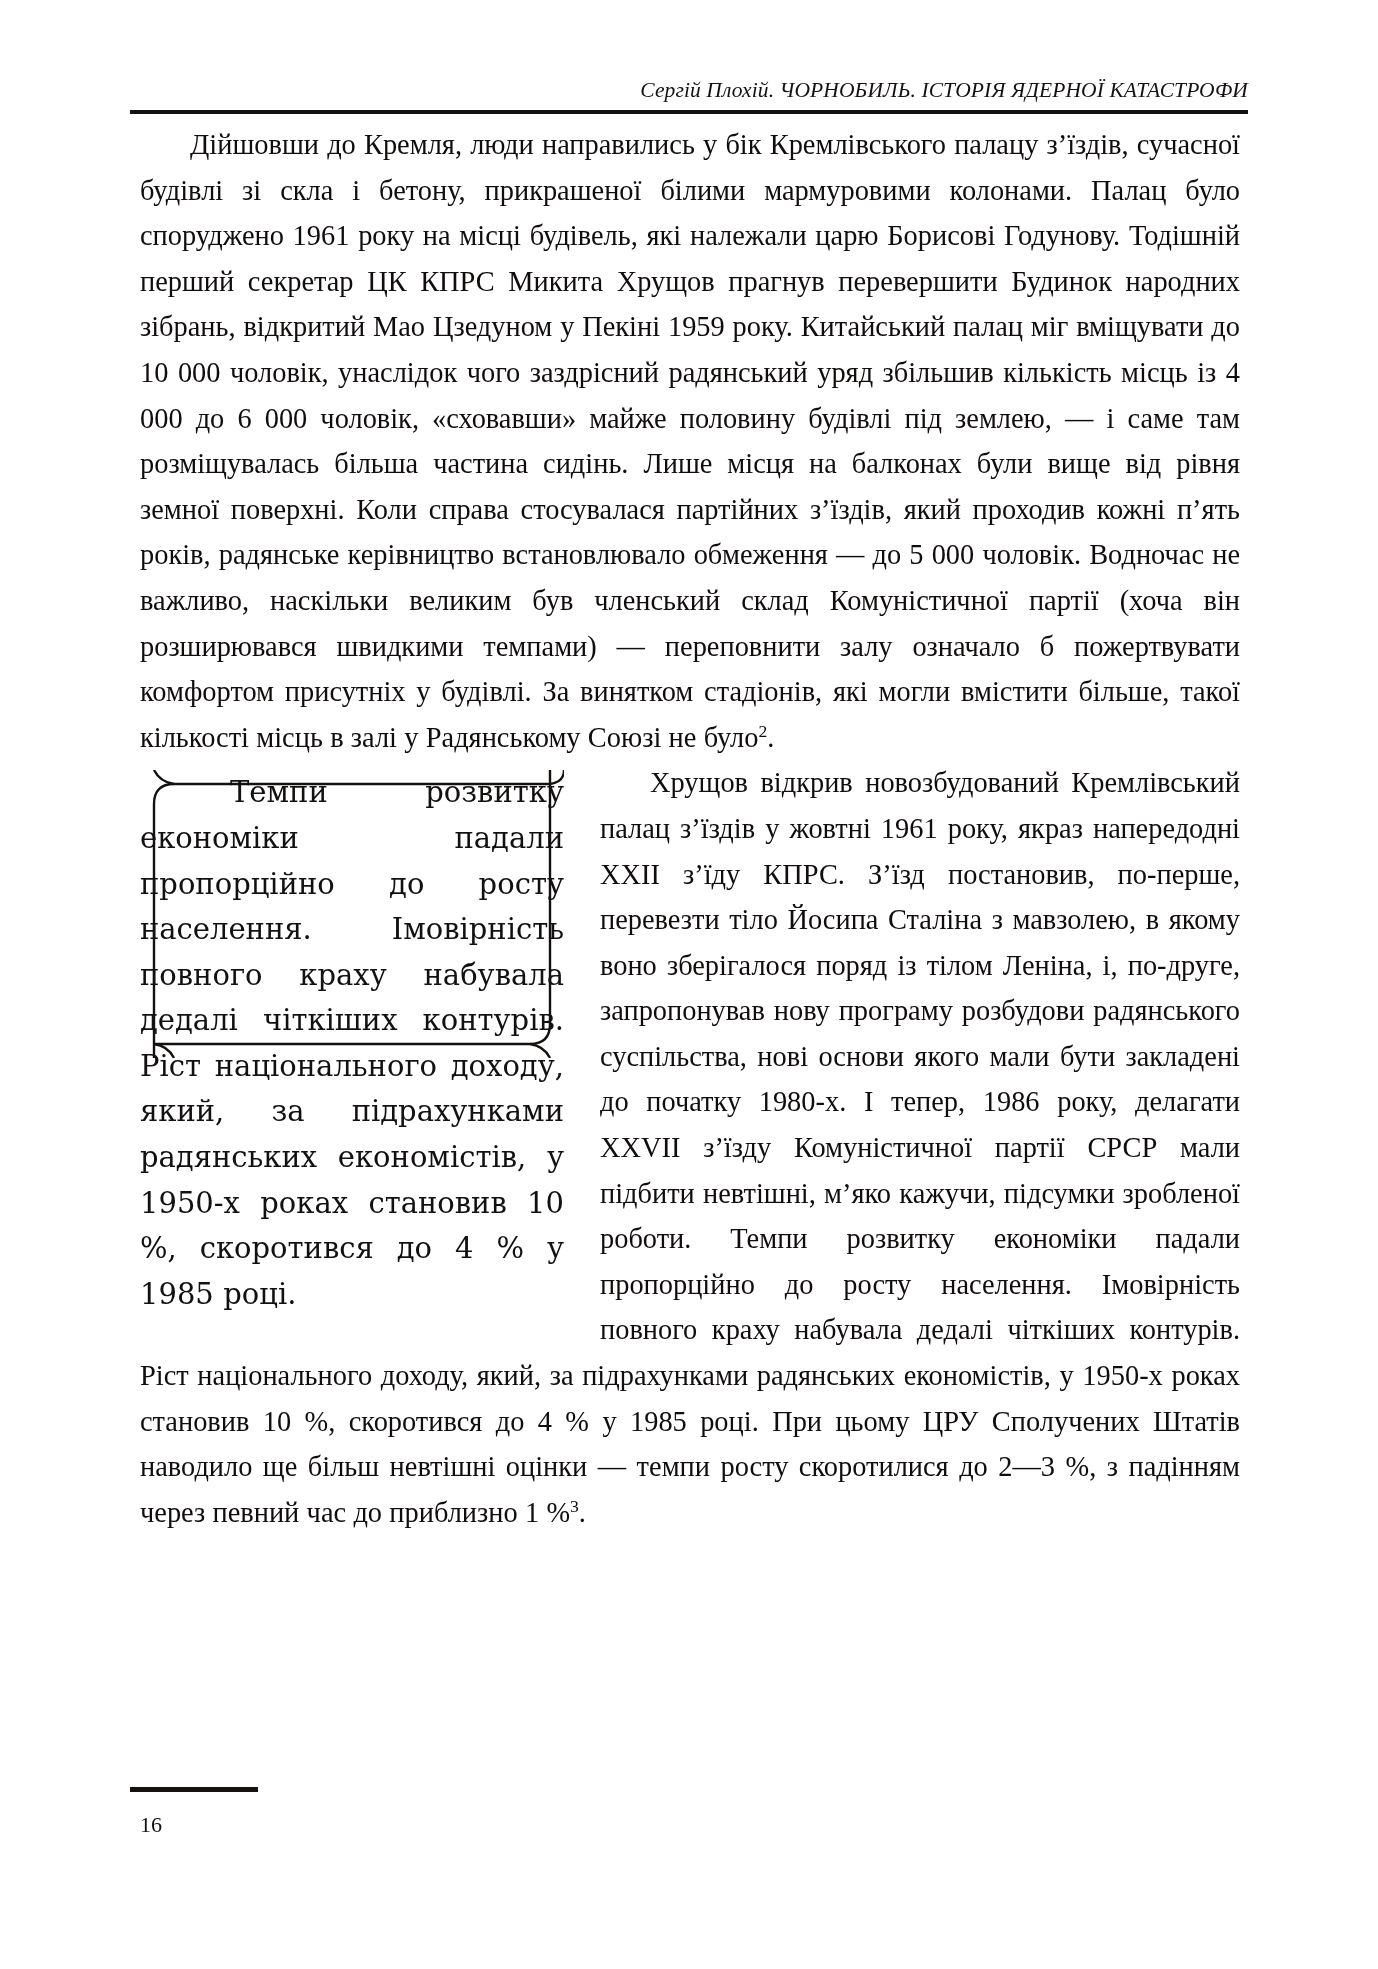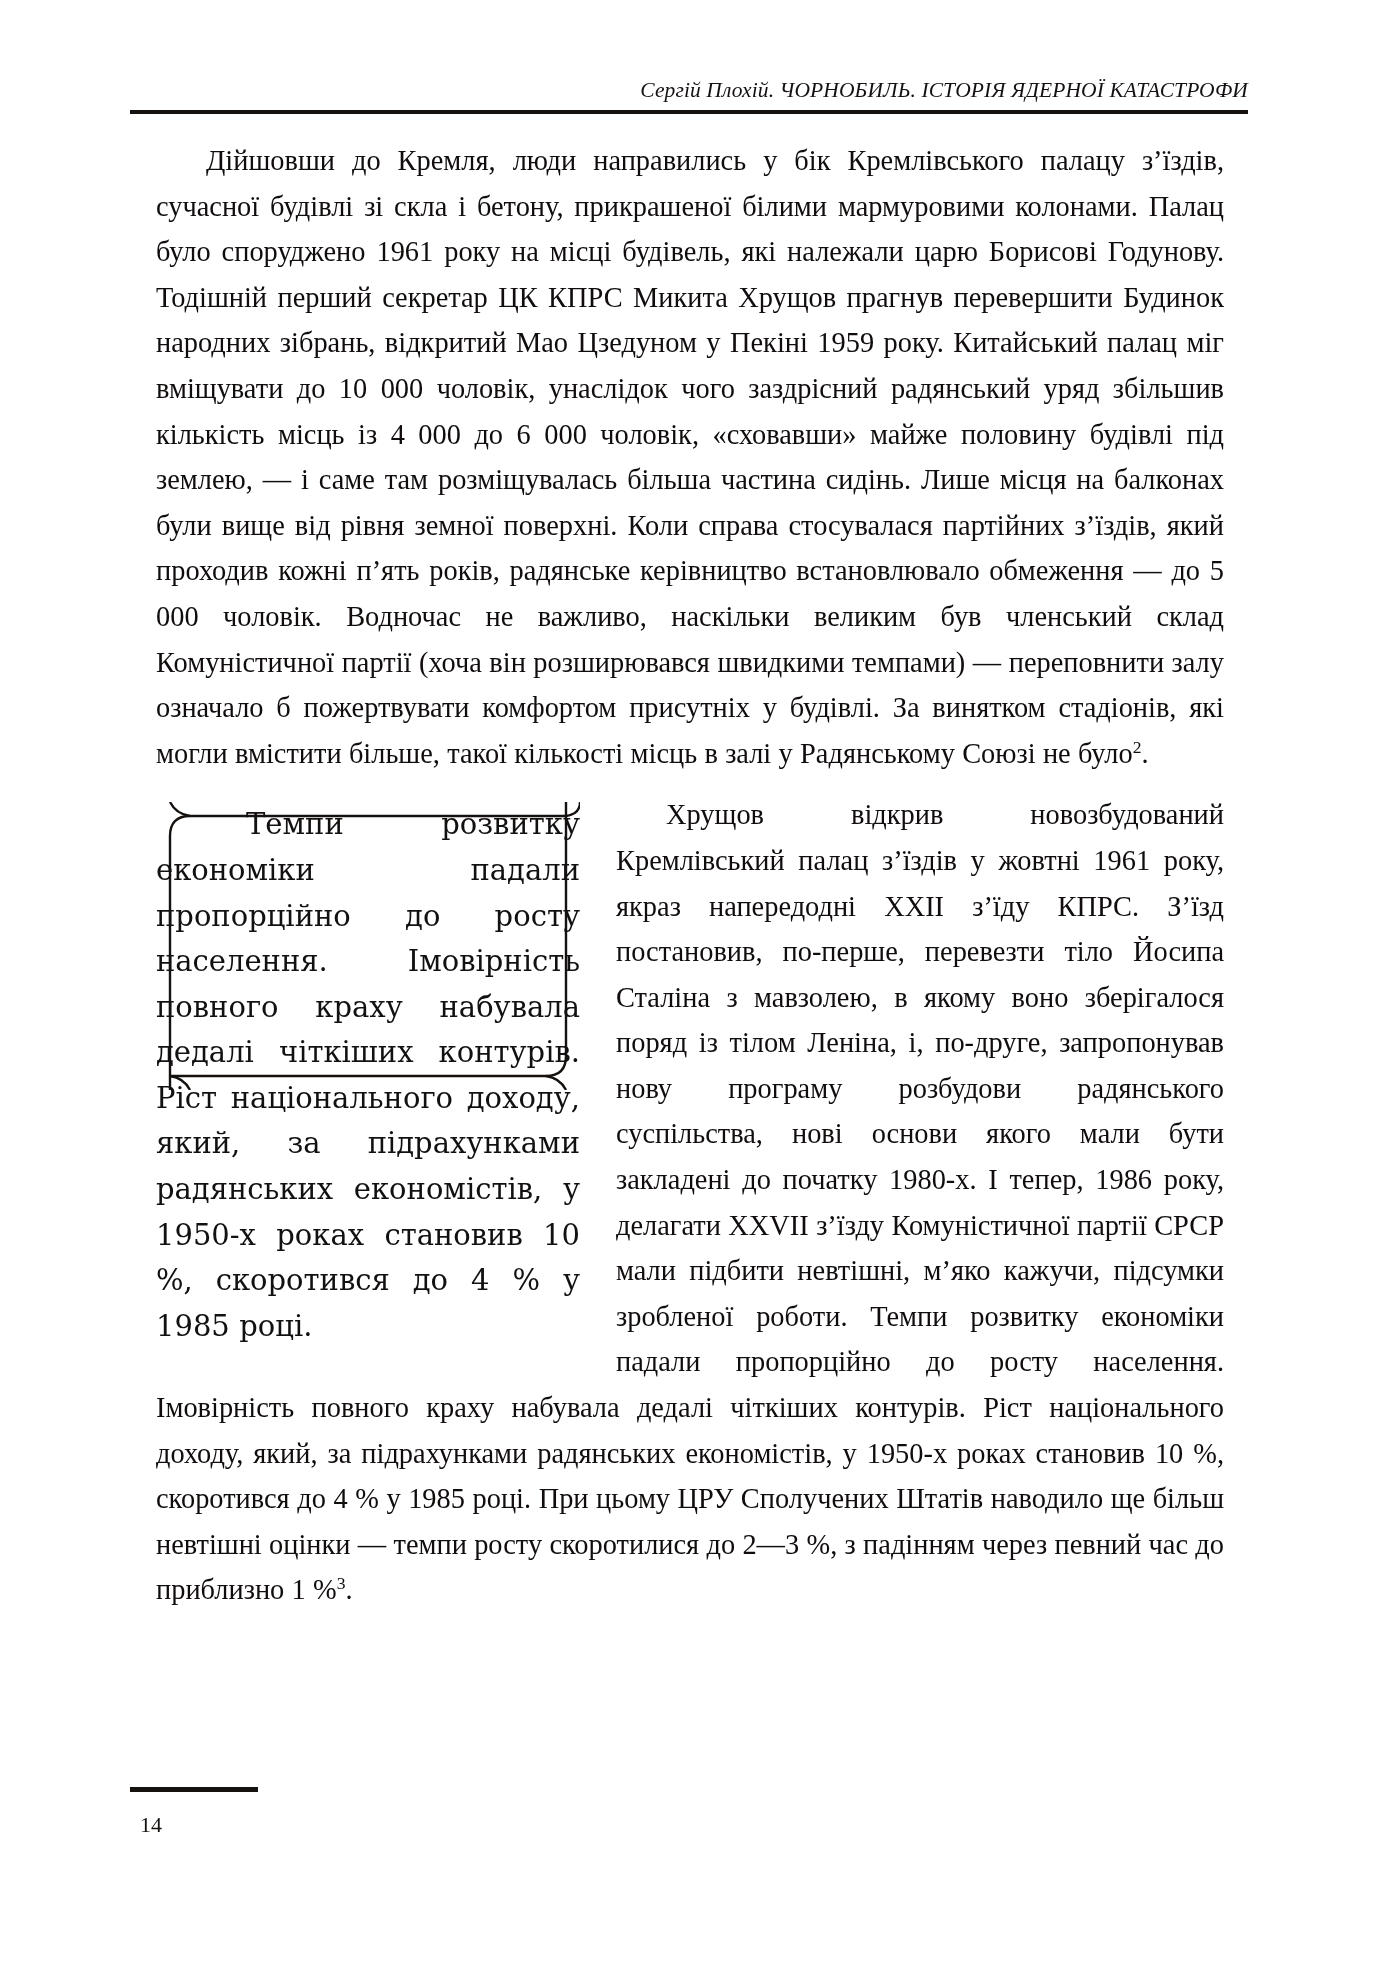--- a/index.html
+++ b/index.html
@@ -41,21 +41,21 @@
   }
 
   
   .column {
     position: absolute;
     left: 140px;
     top: 122px;
     width: 1100px;
   }
   p.body {
-    margin: 16px;
+    margin: 0;
     font-size: 28.4px;
     line-height: 45.6px;
     text-align: justify;
     text-justify: inter-word;
     text-indent: 50px;
     hyphens: manual;
     -webkit-hyphens: manual;
     word-spacing: 0.2px;
   }
 
@@ -135,15 +135,15 @@
           <path d="M 410 14 Q 424 12 424 0" fill="none" stroke="#15110f" stroke-width="2.4"></path>
         </svg>
         <span class="qtext">Темпи розвитку економіки падали пропорційно до росту населення. Імовірність повного краху набувала дедалі чіткіших контурів. Ріст національного доходу, який, за підрахунками радянських економістів, у 1950-х роках становив 10 %, скоротився до 4 % у 1985 році.</span>
       </span>
 
       <span>Хрущов відкрив новозбудований Кремлівський палац з’їздів у жовтні 1961 року, якраз напередодні XXII з’їду КПРС. З’їзд постановив, по-перше, перевезти тіло Йосипа Сталіна з мавзолею, в якому воно зберігалося поряд із тілом Леніна, і, по-друге, запропонував нову програму розбудови радянського суспільства, нові основи якого мали бути закладені до початку 1980-х. І тепер, 1986 року, делагати XXVII з’їзду Комуністичної партії СРСР мали підбити невтішні, м’яко кажучи, підсумки зробленої роботи. Темпи розвитку економіки падали пропорційно до росту населення. Імовірність повного краху набувала дедалі чіткіших контурів. Ріст національного доходу, який, за підрахунками радянських економістів, у 1950-х роках становив 10 %, скоротився до 4 % у 1985 році. При цьому ЦРУ Сполучених Штатів наводило ще більш невтішні оцінки — темпи росту скоротилися до 2—3 %, з падінням через певний час до приблизно 1 %</span><sup class="fn">3</sup><span>.</span></p>
 
   </div>
 
   <div class="foot-rule"></div>
-  <div class="folio">14</div>
+  <div class="folio">16</div>
 
 </div>
 
 </body></html>

